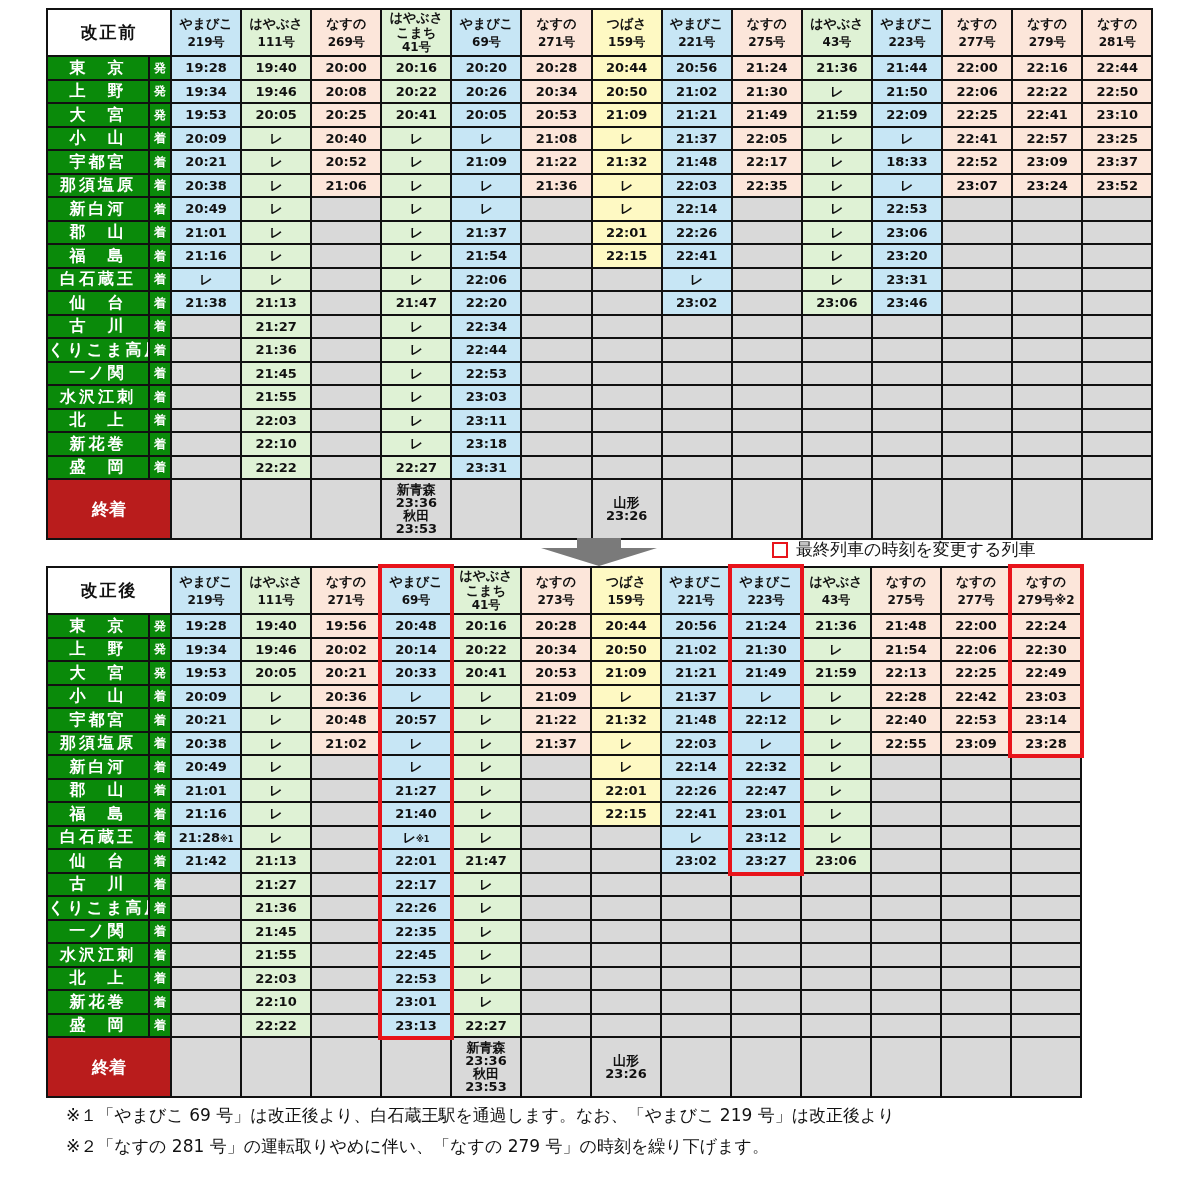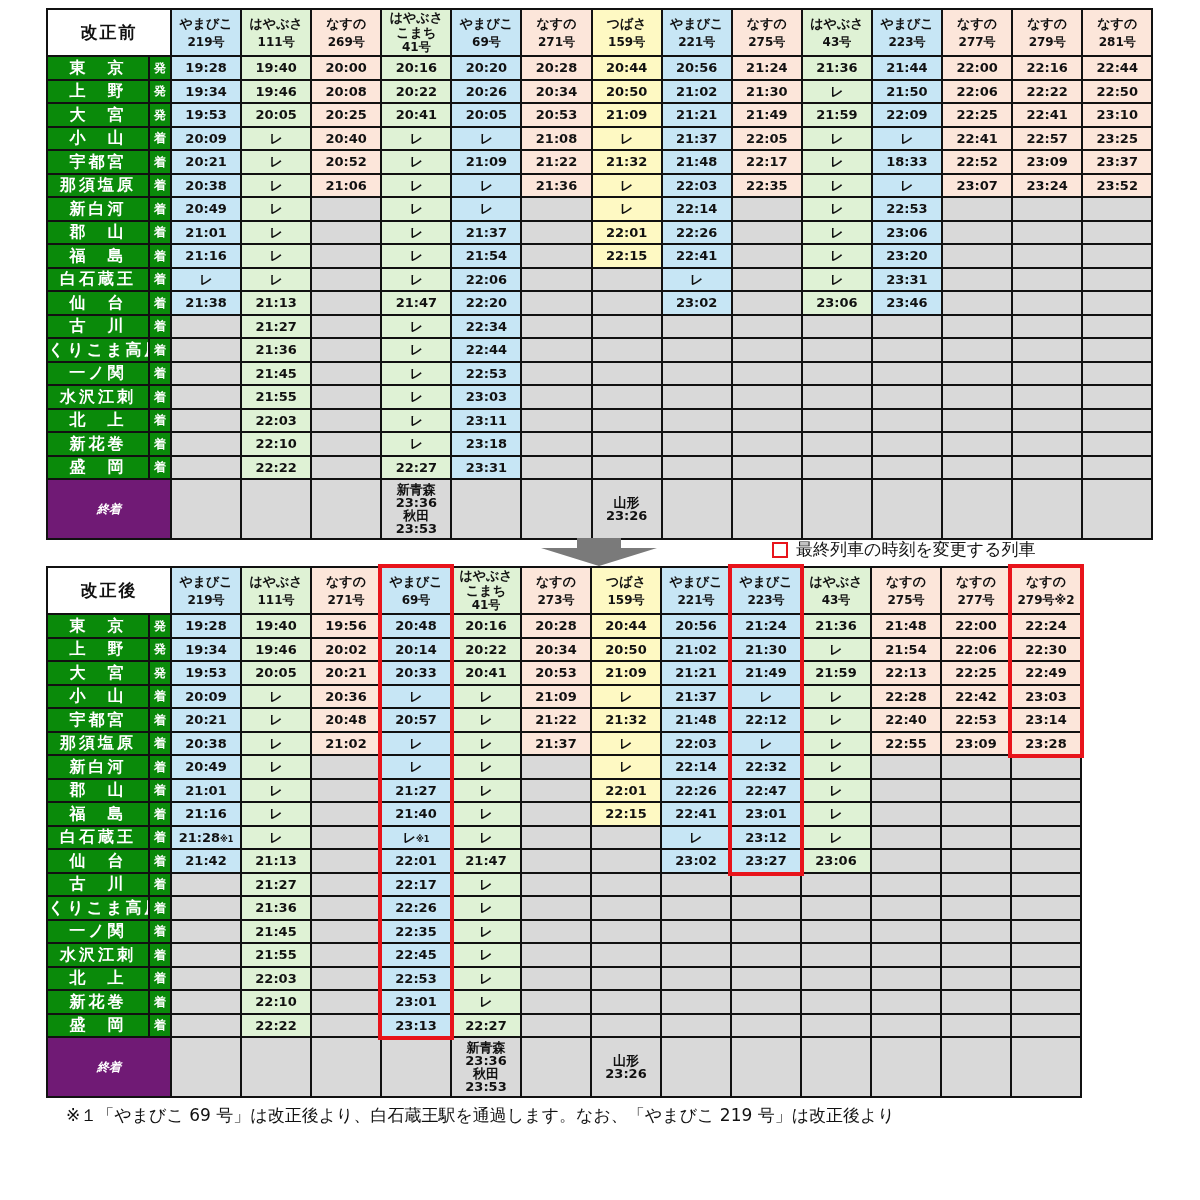--- a/index.html
+++ b/index.html
@@ -3,21 +3,21 @@
 <meta charset="utf-8">
 <style>
   html,body{margin:0;padding:0;background:#ffffff;}
   body{width:1200px;height:1200px;position:relative;overflow:hidden;font-family:"DejaVu Sans","Liberation Sans",sans-serif;}
   .tbl{position:absolute;left:46px;border-collapse:collapse;table-layout:fixed;}
   .tbl td{border:2px solid #111;padding:0;text-align:center;vertical-align:middle;font-weight:bold;font-size:13px;color:#111;overflow:hidden;white-space:nowrap;line-height:1;}
   .tbl .hdr td{height:44px;}
   .tbl .corner{background:#fff;font-size:17px;letter-spacing:2px;}
   .tbl .st{background:#0a8a0a;color:#ffffff;font-size:16px;letter-spacing:3px;}
   .tbl .typ{background:#0a8a0a;color:#fff;font-size:12px;}
-  .tbl .fin{background:#701a75;color:#fff;font-size:12px;font-style:italic;}
+  .tbl .fin{background:#b91c1c;color:#fff;font-size:17px;}
   .tbl .row td{height:21.5px;}
   .tbl .finrow td{height:58px;text-align:center;}
   .hname{display:block;font-size:13px;line-height:15px;}
   .hnum{display:block;font-size:12px;line-height:15px;margin-top:4px;}
   .hnum.tight{margin-top:0;}
   .c-yamabiko{background:#c7e6f5;}
   .c-hayabusa{background:#dff2d5;}
   .c-nasuno{background:#fce6da;}
   .c-tsubasa{background:#fef9c3;}
   .c-empty{background:#d9d9d9;}
@@ -867,13 +867,14 @@
 </table>
 
 <div id="highlights">
     <div class="hl" style="left: 378px; top: 564px; width: 76px; height: 476px;"></div>
     <div class="hl" style="left: 728px; top: 564px; width: 76px; height: 311.5px;"></div>
     <div class="hl" style="left: 1008px; top: 564px; width: 76px; height: 194px;"></div>
   </div>
 
 <div class="notes">
   <div>※１「やまびこ 69 号」は改正後より、白石蔵王駅を通過します。なお、「やまびこ 219 号」は改正後より</div>
+  <div>※２「なすの 281 号」の運転取りやめに伴い、「なすの 279 号」の時刻を繰り下げます。</div>
 </div>
 
 </body></html>

